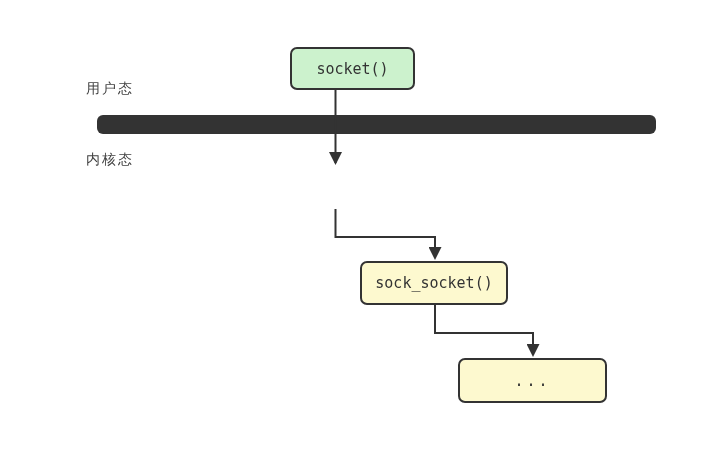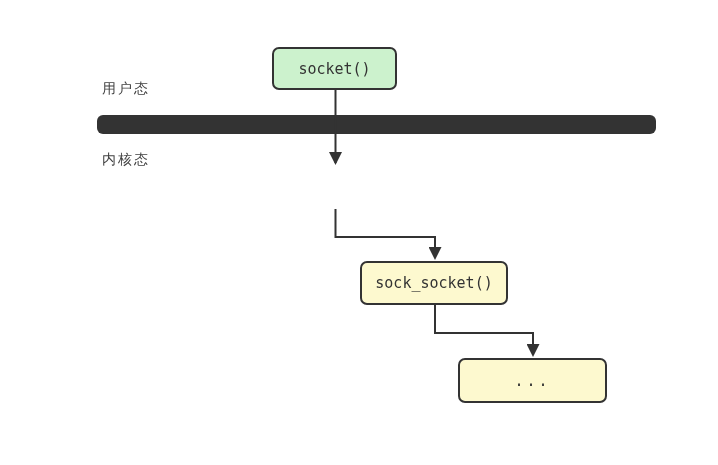--- a/index.html
+++ b/index.html
@@ -14,21 +14,20 @@
     height: 465px;
     background: #ffffff;
     overflow: hidden;
   }
   .mode-label {
     position: absolute;
     font-size: 14px;
     color: var(--label_text, #3f3f3f);
     letter-spacing: 2px;
     white-space: nowrap;
-    margin-left: 16px;
   }
   .mode-label.user   { left: 86px; top: 80px; }
   .mode-label.kernel { left: 86px; top: 151px; font-family: Liberation Serif, serif; }
 
   .boundary-bar {
     position: absolute;
     left: 97px;
     top: 115px;
     width: 559px;
     height: 19px;
@@ -44,21 +43,21 @@
     display: flex;
     align-items: center;
     justify-content: center;
     font-family: "DejaVu Sans Mono", monospace;
     font-size: 15px;
     color: var(--text, #333333);
     background: var(--kernel_fill, #fdf9cf);
   }
   .node.user-fill { background: var(--user_fill, #ccf2cd); }
 
-  .node-socket        { left: 272px; top: 47px;  width: 125px; height: 43px; }
+  .node-socket        { left: 290px; top: 47px;  width: 125px; height: 43px; }
   .node-syscall       { left: 238px; top: 166px; width: 195px; height: 43px; }
   .node-socksocket    { left: 360px; top: 261px; width: 148px; height: 44px; text-align: center; }
   .node-ellipsis      { left: 458px; top: 358px; width: 149px; height: 45px; letter-spacing: 3px; }
 
   svg.connectors {
     position: absolute;
     left: 0;
     top: 0;
     width: 718px;
     height: 465px;

